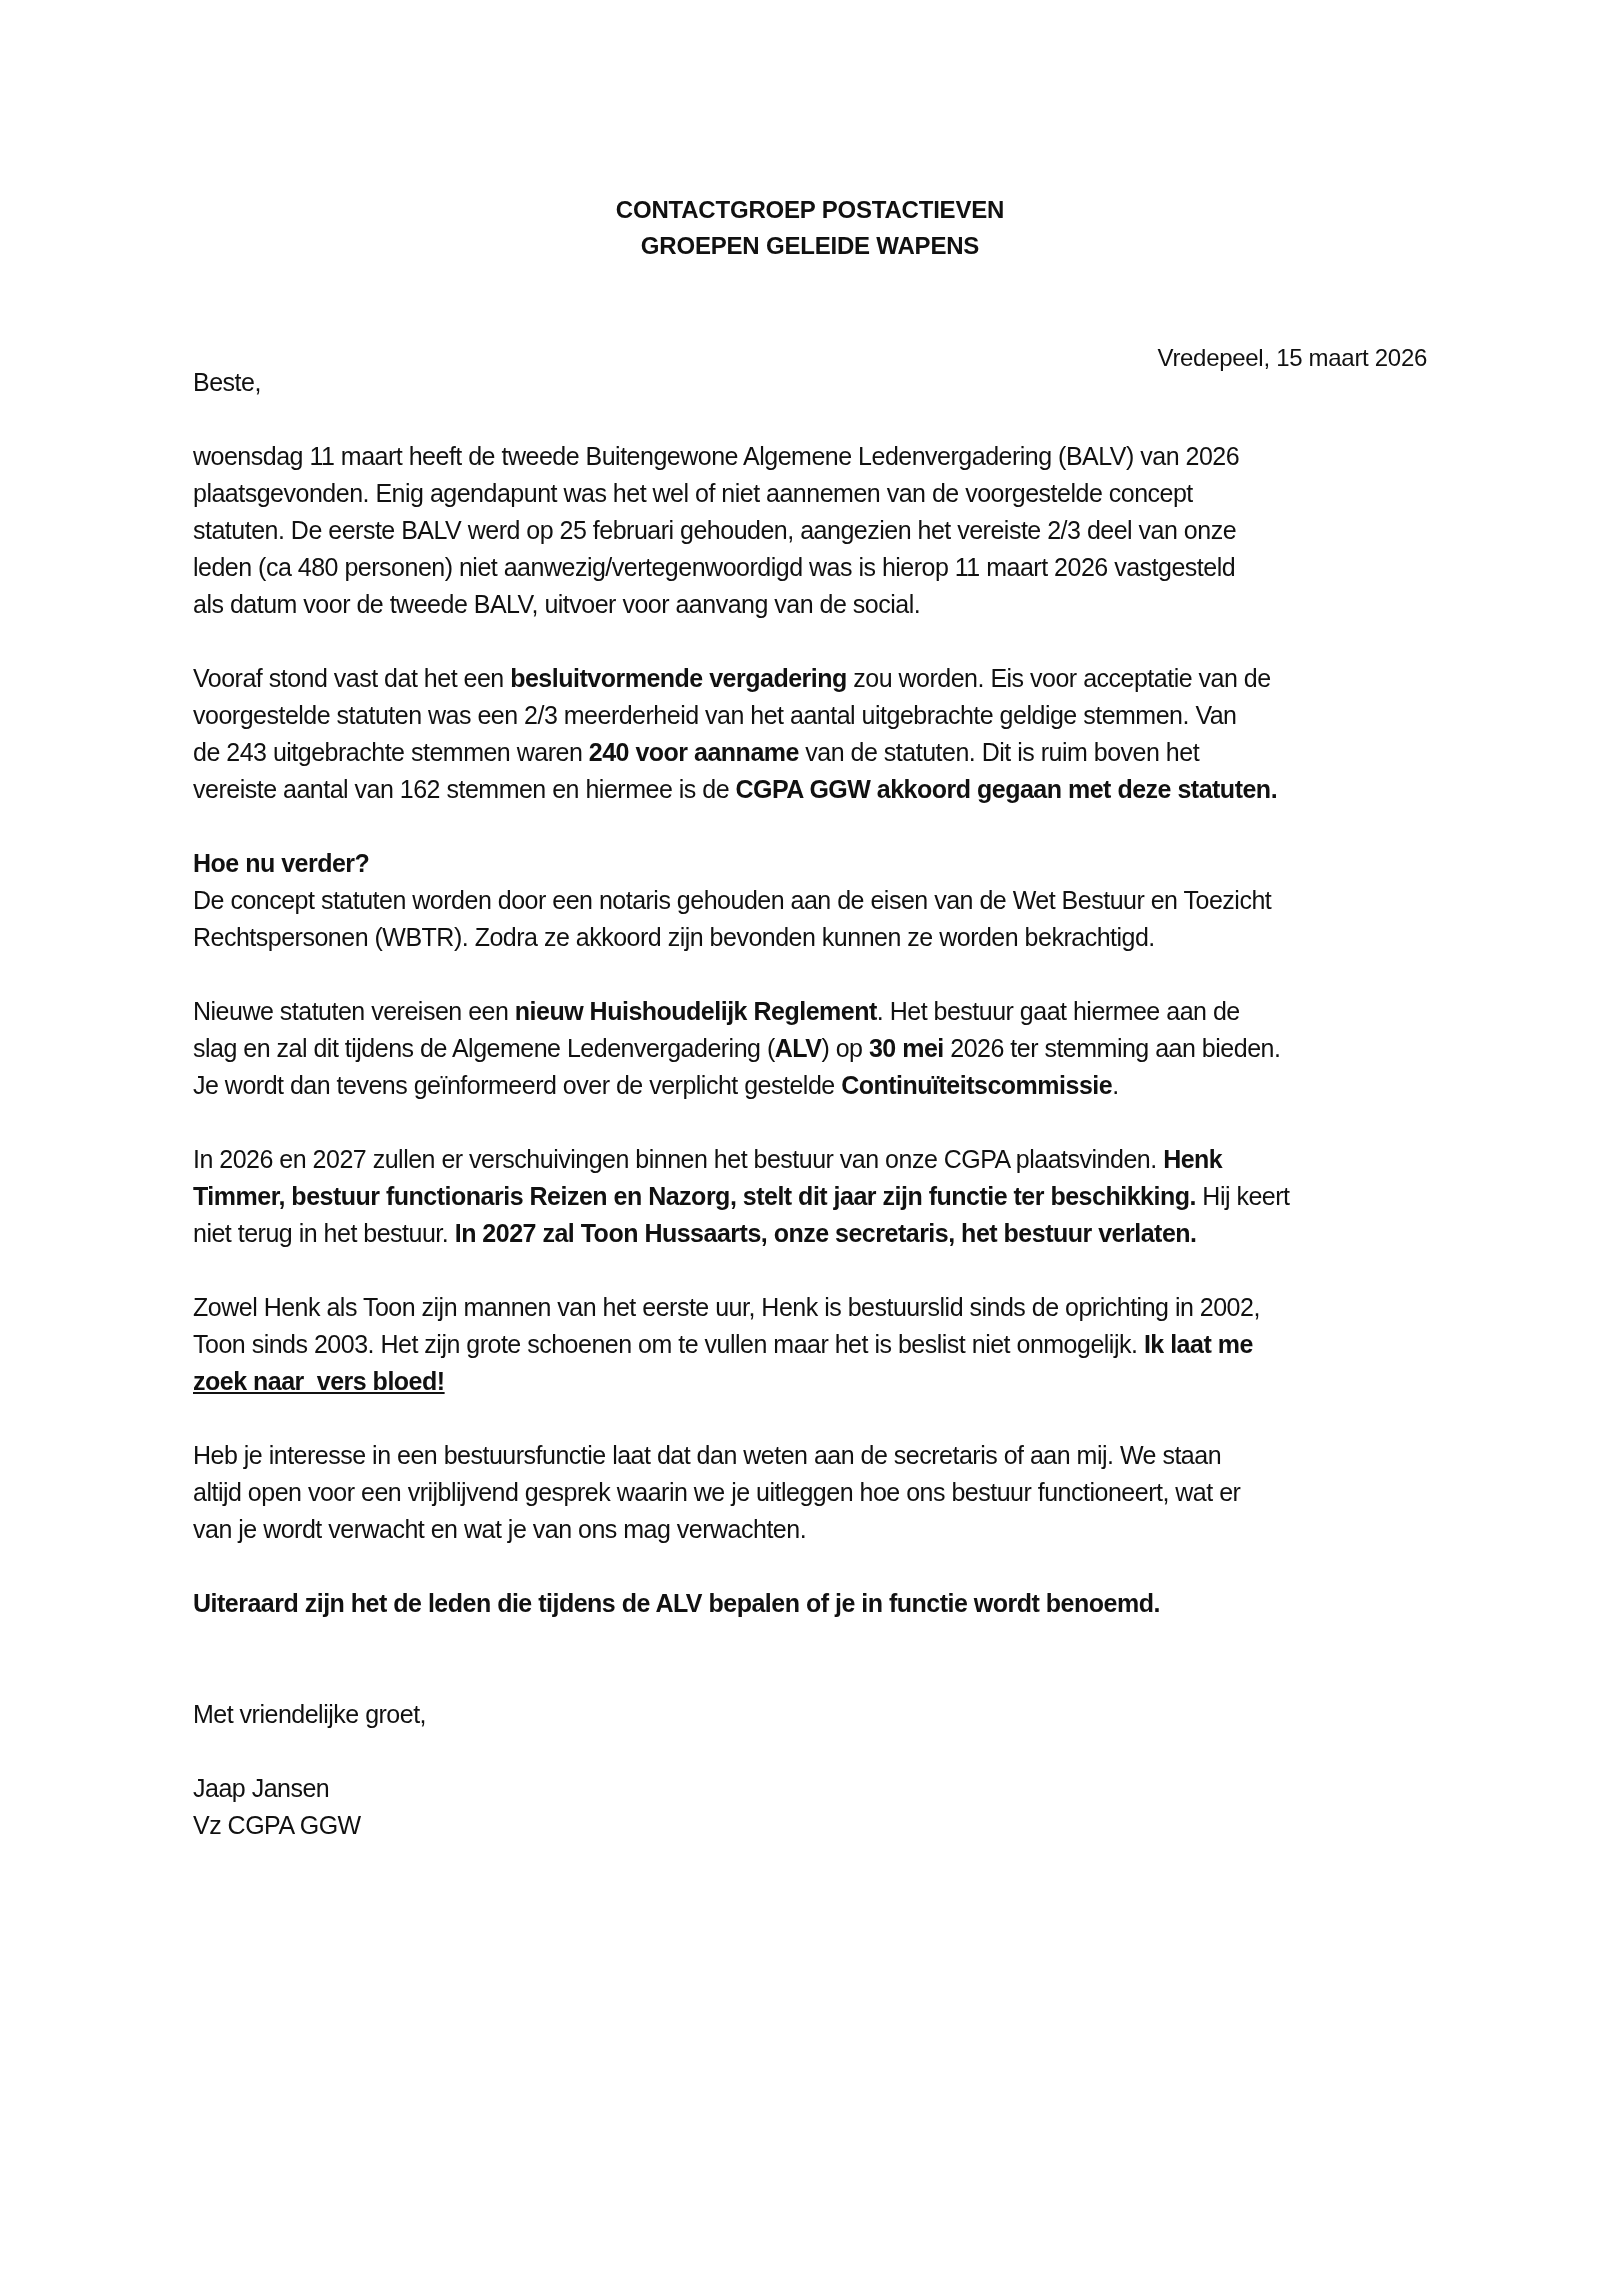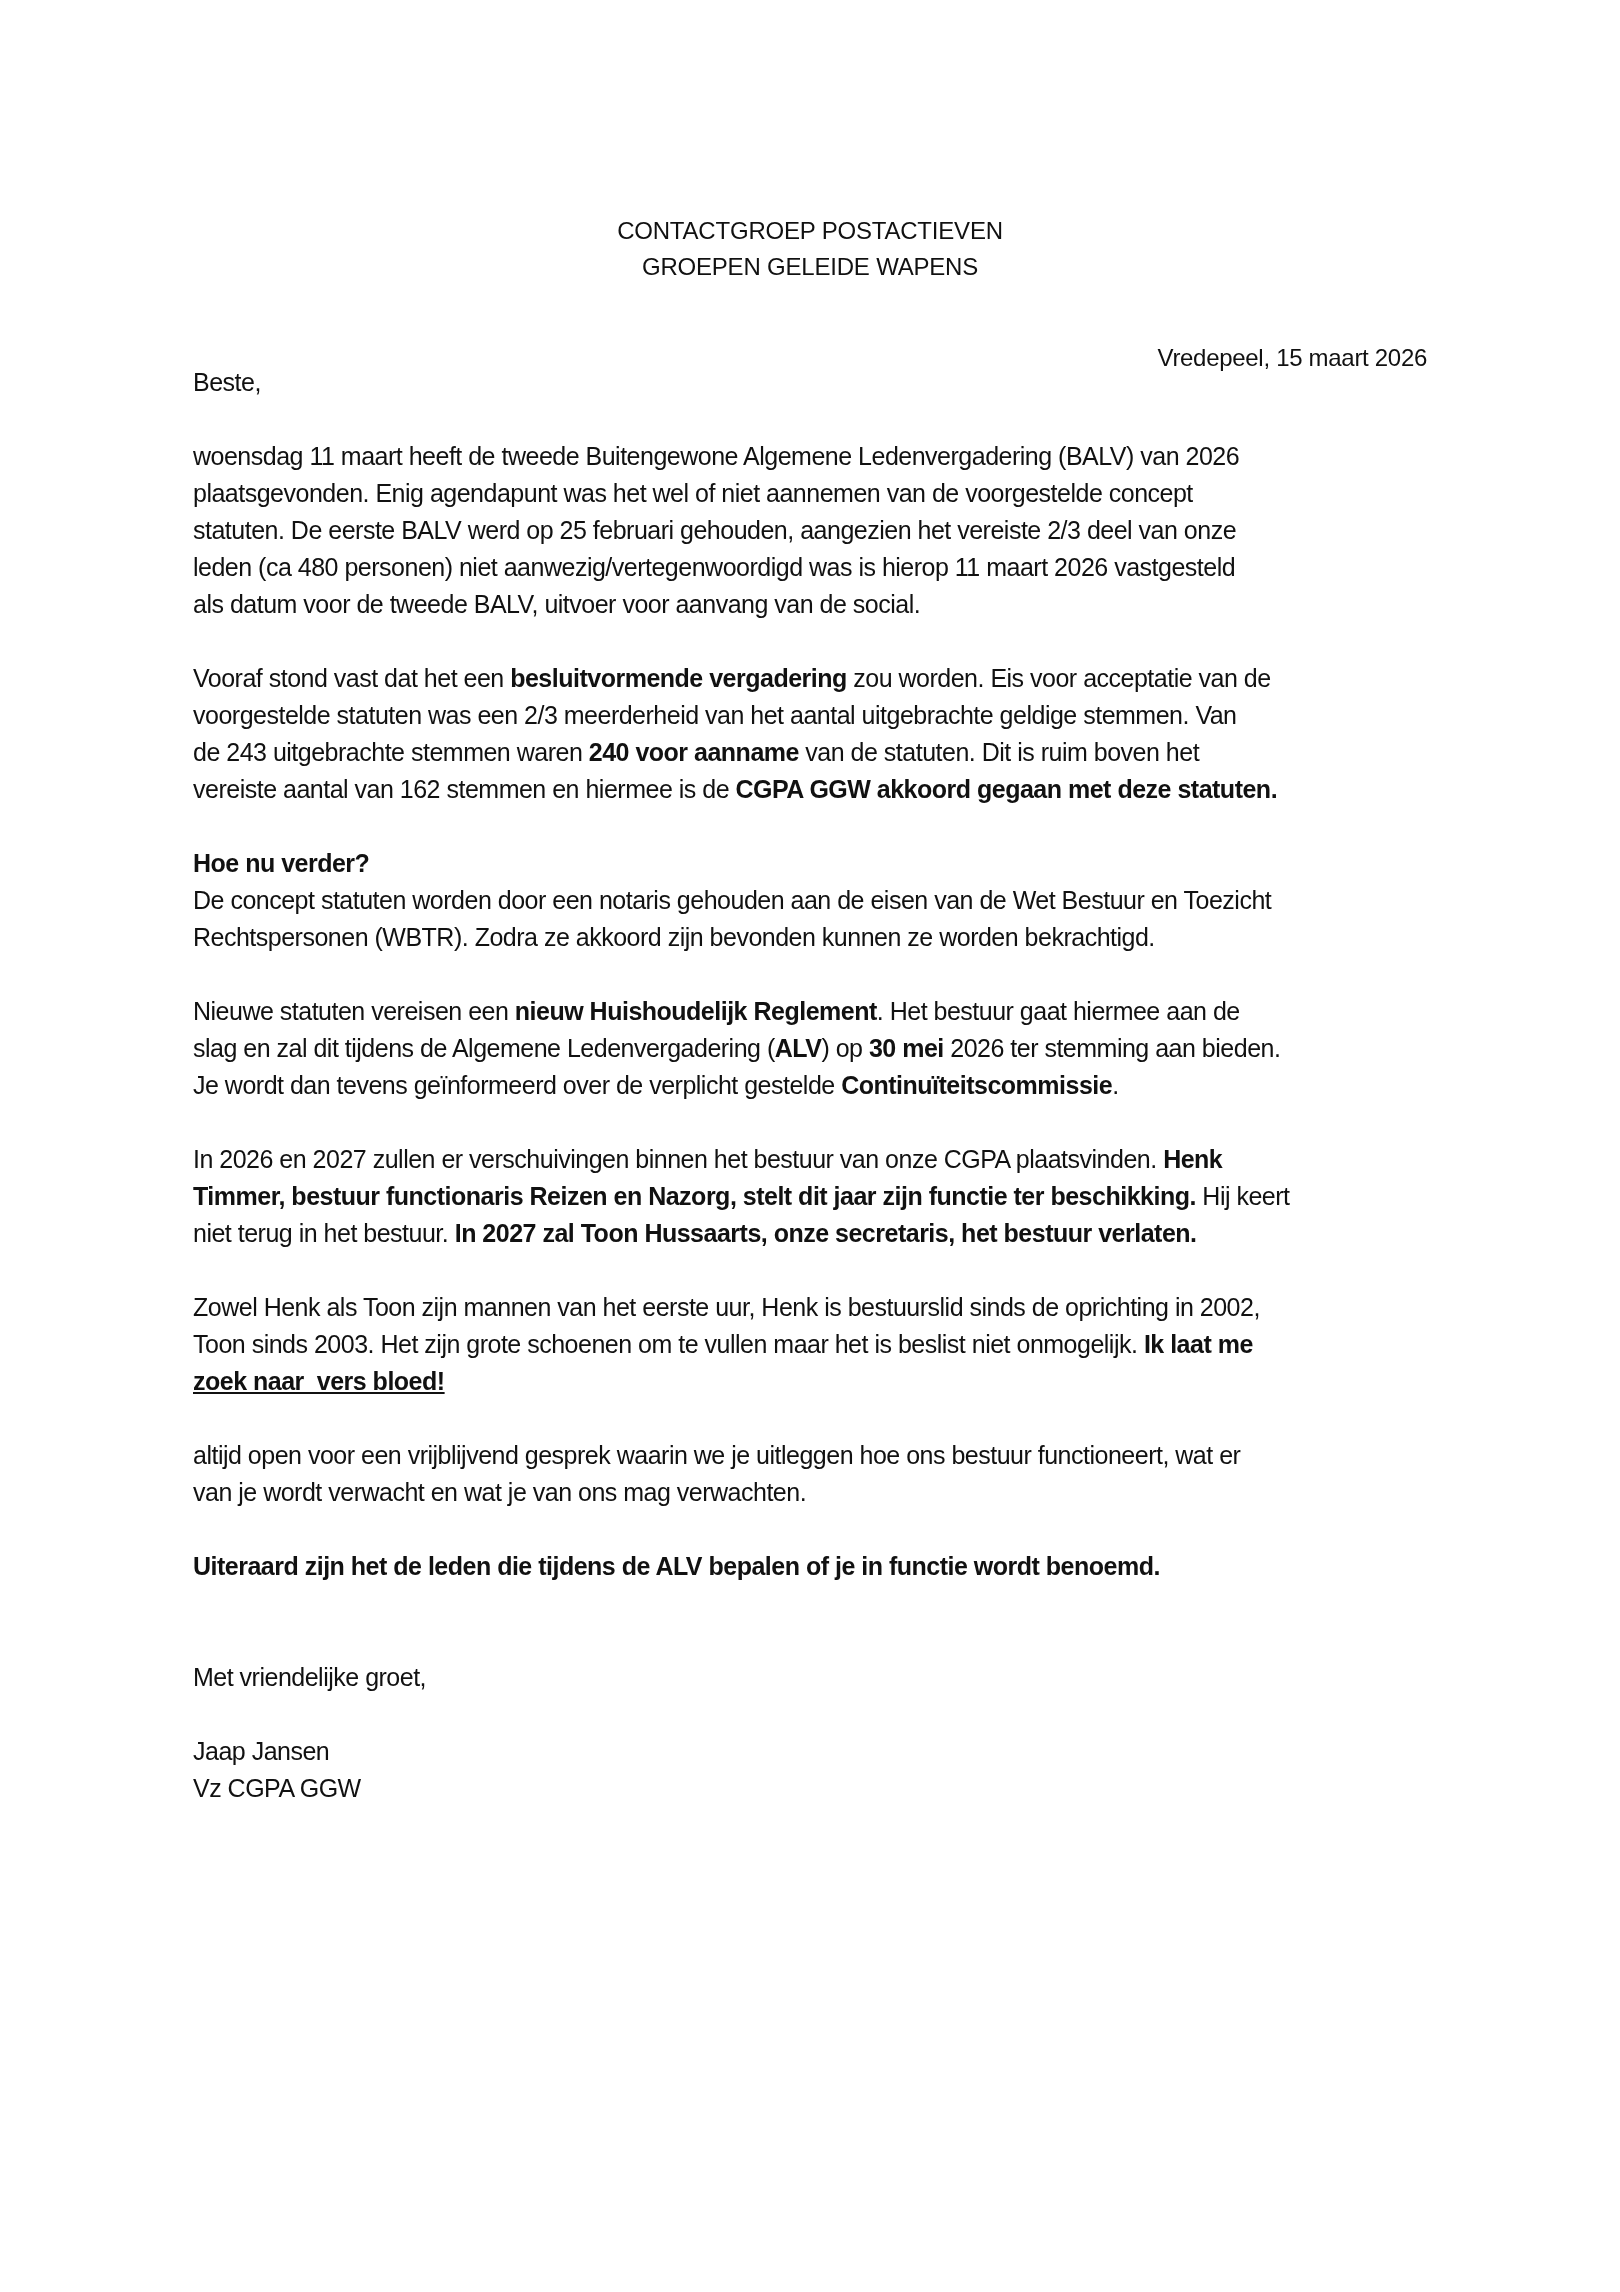--- a/index.html
+++ b/index.html
@@ -21,25 +21,24 @@
     width: 1620px;
     height: 2293px;
     background: #ffffff;
   }
   .title {
     position: absolute;
     left: 0;
     width: 1620px;
     top: 192px;
     text-align: center;
-    font-weight: normal;
+    font-weight: bold;
     font-size: 24px;
     line-height: 36px;
     letter-spacing: -0.2px;
-    margin-top: 21px;
   }
   .title div { white-space: nowrap; }
   .date {
     position: absolute;
     right: 193px;
     top: 339px;
     font-size: 24px;
     line-height: 37px;
     white-space: nowrap;
     letter-spacing: -0.3px;
@@ -116,20 +115,21 @@
     <span class="blank"></span>
 
     <div>
       <span class="line">Zowel Henk als Toon zijn mannen van het eerste uur, Henk is bestuurslid sinds de oprichting in 2002,</span>
       <span class="line"><span>Toon sinds 2003. Het zijn grote schoenen om te vullen maar het is beslist niet onmogelijk. </span><b>Ik laat me</b></span>
       <b class="line" style="white-space: pre; text-decoration: underline;">zoek naar  vers bloed!</b>
     </div>
     <span class="blank"></span>
 
     <div>
+      <span class="line">Heb je interesse in een bestuursfunctie laat dat dan weten aan de secretaris of aan mij. We staan</span>
       <span class="line">altijd open voor een vrijblijvend gesprek waarin we je uitleggen hoe ons bestuur functioneert, wat er</span>
       <span class="line">van je wordt verwacht en wat je van ons mag verwachten.</span>
     </div>
     <span class="blank"></span>
 
     <div>
       <b class="line">Uiteraard zijn het de leden die tijdens de ALV bepalen of je in functie wordt benoemd.</b>
     </div>
     <span class="blank"></span>
     <span class="blank"></span>

